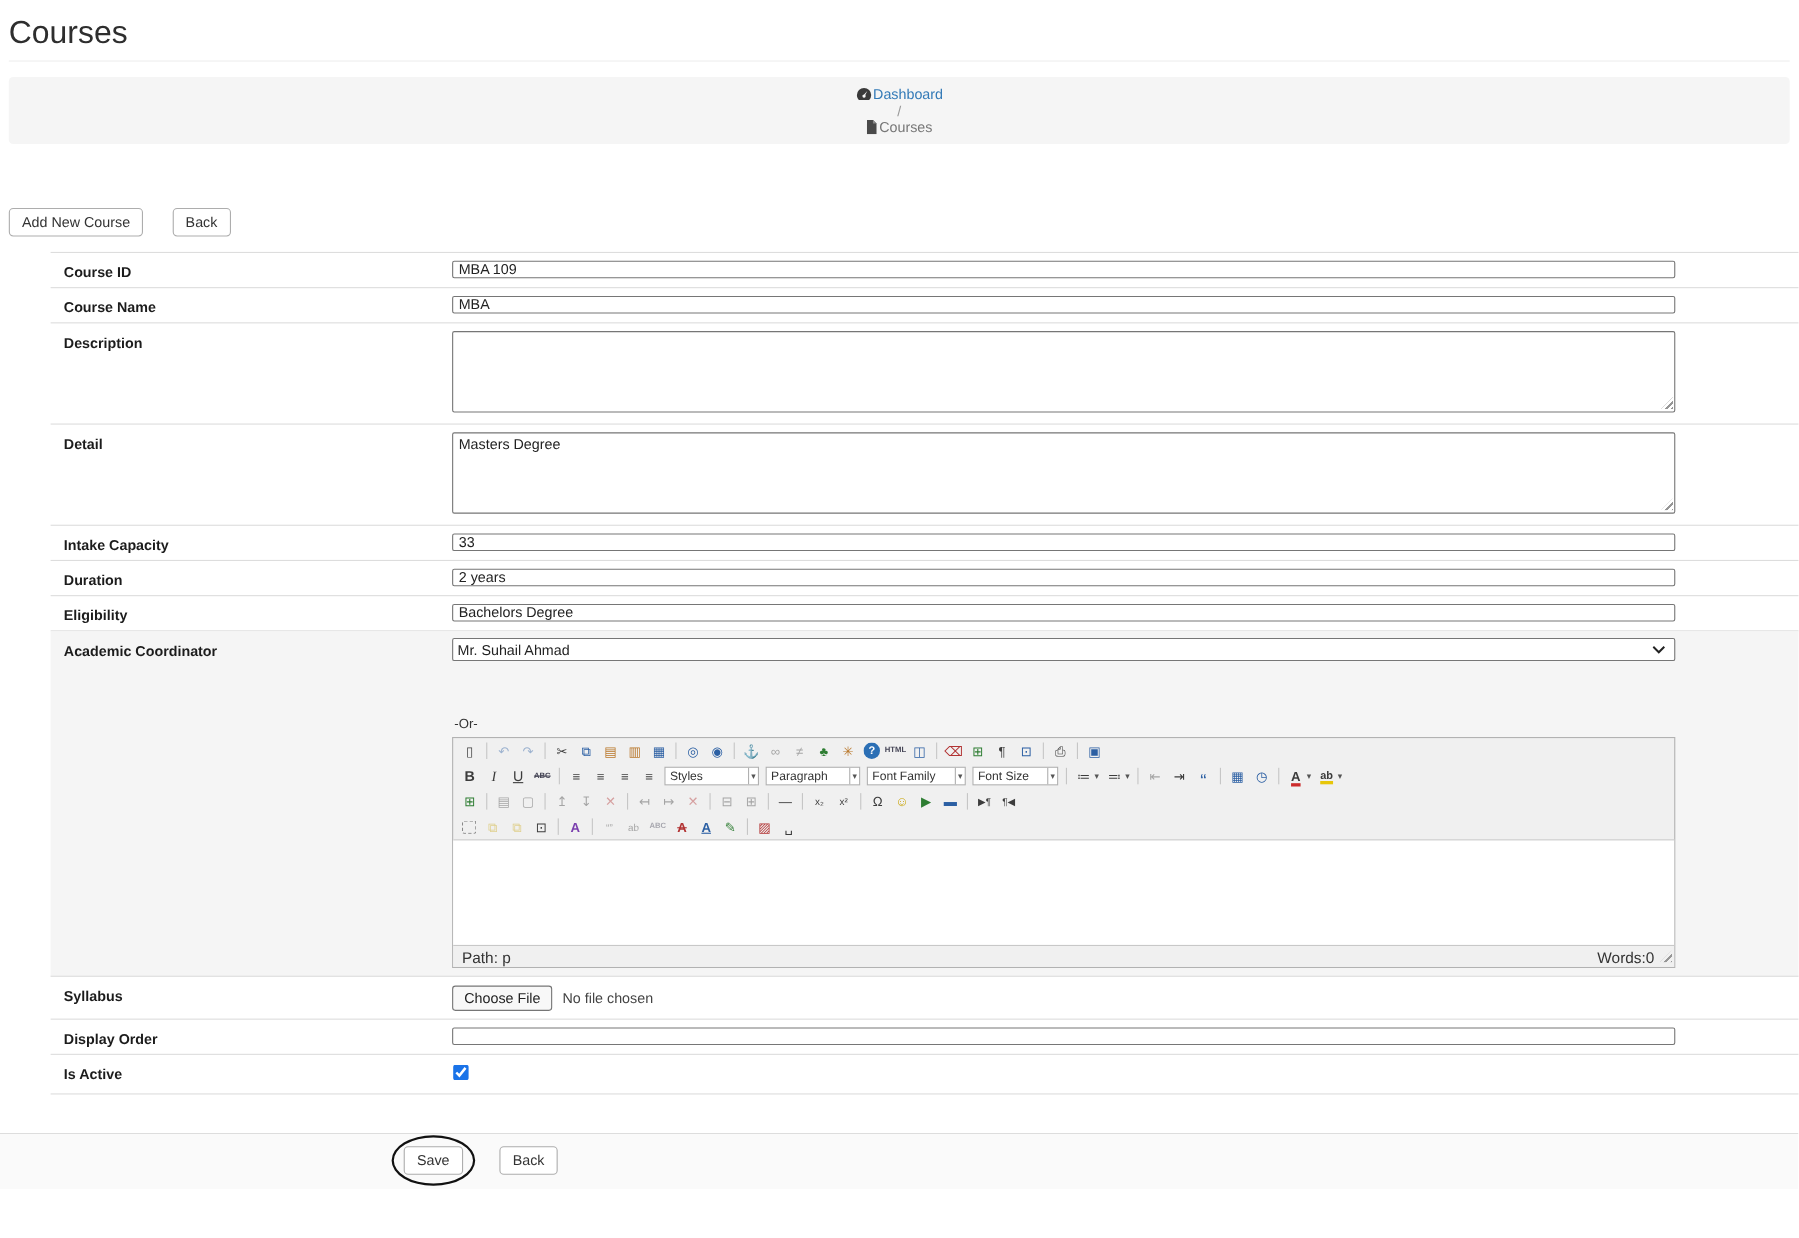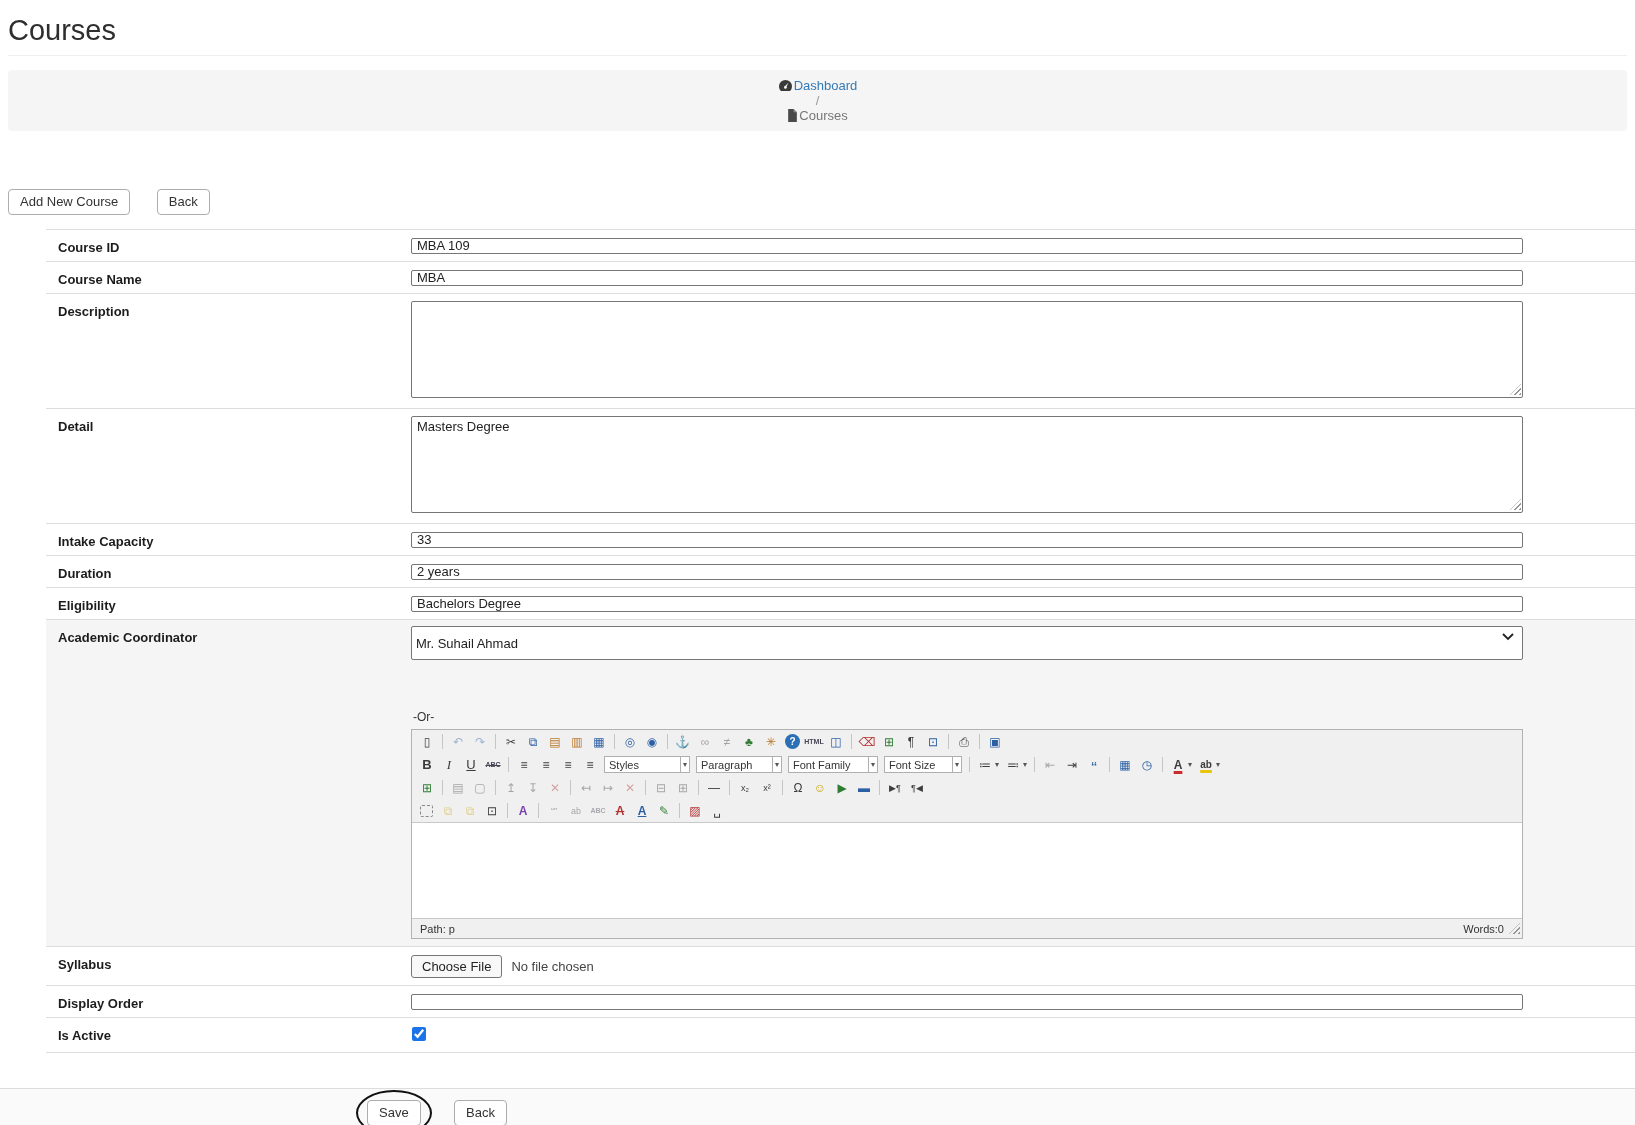--- a/index.html
+++ b/index.html
@@ -27,30 +27,30 @@
   
   .frm { border-top:1px solid #ddd; width:100%;margin-left:46px; }
   .frow { display:flex; border-bottom:1px solid #ddd; }
   .frow.stripe { background:#f5f5f5; }
   .flabel { width:365px; flex:0 0 365px; padding:10px 10px 6px 12px; font-weight:bold; font-size:13px; color:#1c1c1c; }
   .fval { flex:1; padding:6px 158px 7px 0; }
   .fval.ta { padding:7px 158px 10px 0; }
   .txtin { width:100%; height:16px; border:1px solid #767676; border-radius:2px; font-family:inherit;
            font-size:13px; color:#222; padding:1px 5px; background:#fff; }
   .ta-wrap { position:relative; }
-  textarea.txtarea { width:100%; height:97px; border:1px solid #767676; border-radius:2px; resize:none;
+  textarea.txtarea { width:100%; height:74px; border:1px solid #767676; border-radius:2px; resize:none;
            font-family:inherit; font-size:13px; color:#222; padding:2px 5px; display:block; background:#fff; }
   .rz { display:inline-block; width:11px; height:11px; pointer-events:none;
         clip-path:polygon(100% 0, 100% 100%, 0 100%);
         background:repeating-linear-gradient(135deg, rgba(0,0,0,0) 0 2px, #969696 2px 4px); }
   .ta-rz { position:absolute; right:2px; bottom:3px; }
 
   
   .sel-wrap { position:relative; }
-  select.acsel { width:100%; height:34px; border:1px solid #767676; border-radius:2px; background:#fff;
+  select.acsel { width:100%; height:21px; border:1px solid #767676; border-radius:2px; background:#fff;
                  font-family:inherit; font-size:13px; color:#222; padding:0 24px 0 4px;
                  appearance:none; -webkit-appearance:none; }
   .sel-chev { position:absolute; right:9px; top:7px; pointer-events:none; line-height:0; }
 
   .or-label { margin:50px 0 5px 2px; font-size:12px; color:#333; }
 
   
   .editor { width:100%; border:1px solid #b2b2b2; background:#f0f0f0; }
   .tb-row { display:flex; align-items:center; height:23px; padding:1px 4px; }
   .tsep { width:1px; height:15px; background:#c6c6c6; margin:0 4px; flex:0 0 1px; }
@@ -72,21 +72,21 @@
   .i.dash { border:1px dashed #888; width:13px; height:12px; margin:0 4px; font-size:0; }
   .i.delx { color:#b23333; text-decoration:line-through; font-weight:bold; font-size:12px; }
   .i.insx { color:#2b5fa3; text-decoration:underline; font-weight:bold; font-size:12px; }
   .caret { font-size:8px; color:#555; margin:0 3px 0 -1px; cursor:pointer; }
   .tselect { display:inline-flex; align-items:center; height:17px; background:#fff; border:1px solid #b0b0b0;
              margin:0 3px; font-size:11px; color:#333; cursor:pointer; flex:0 0 auto; }
   .tsel-label { flex:1; padding:0 4px; white-space:nowrap; overflow:hidden; }
   .tsel-caret { border-left:1px solid #b0b0b0; font-size:8px; color:#555; padding:0 2px; height:100%; display:flex; align-items:center; }
   .ed-content { background:#fff; border-top:1px solid #c8c8c8; border-bottom:1px solid #c8c8c8; height:97px; cursor:text; }
   .ed-status { display:flex; justify-content:space-between; align-items:center; height:19px;
-               background:#f0f0f0; padding:0 2px 0 8px; font-size:11px; color:#333; }
+               background:#f0f0f0; padding:0 2px 0 8px; font-size:14px; color:#333; }
   .words-box { display:flex; align-items:center; gap:5px; }
 
   
   .filewrap { display:flex; align-items:center; padding-top:2px; }
   .filebtn { background:#f8f8f8; border:1px solid #767676; border-radius:3px; padding:3px 10px;
              font-family:inherit; font-size:13px; color:#222; cursor:pointer; }
   .filestatus { margin-left:9px; font-size:13px; color:#444; }
 
   .chk { width:14px; height:14px; margin:3px 0 0 1px; accent-color:#1a73e8; cursor:pointer; }
 

